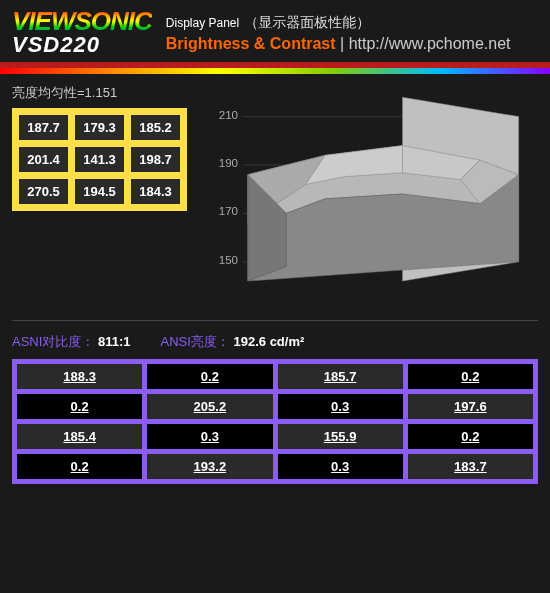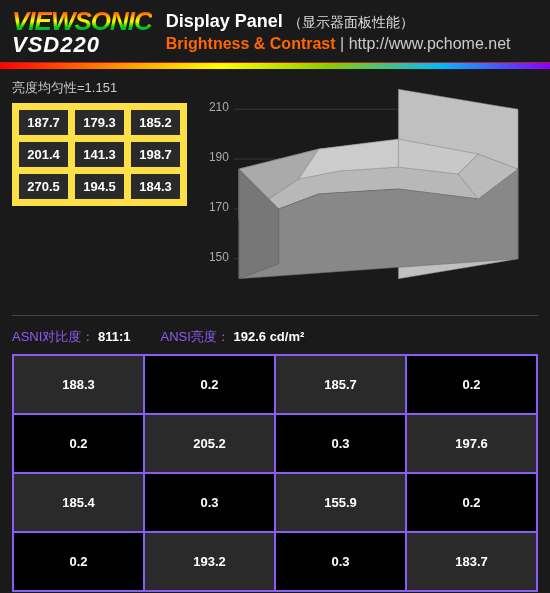--- a/index.html
+++ b/index.html
@@ -11,21 +11,21 @@
       overflow: hidden;
     }
 
     
     .header {
       background: #1a1a1a;
       padding: 8px 12px 6px 12px;
       display: flex;
       align-items: center;
       gap: 14px;
-      border-bottom: 1px solid #b91c1c;
+      border-bottom: 6px solid #b91c1c;
     }
     .logo-block {
       display: flex;
       flex-direction: column;
       line-height: 1;
     }
     .logo-viewsonic {
       font-size: 26px;
       font-weight: 900;
       font-style: italic;
@@ -47,22 +47,22 @@
       flex-direction: column;
       gap: 3px;
     }
     .header-title {
       font-size: 18px;
       font-weight: bold;
       color: #ffffff;
     }
     .header-title span {
       color: #ffffff;
-      font-size: 18px;
-      font-weight: bold;
+      font-size: 12px;
+      font-weight: normal;
     }
     .header-subtitle {
       font-size: 16px;
       color: #cccccc;
     }
     .header-subtitle .highlight {
       color: #ff6600;
       font-weight: bold;
     }
 
@@ -70,21 +70,21 @@
     .rainbow-bar {
       height: 6px;
       background: linear-gradient(to right, #ff0000, #ff8800, #ffff00, #88cc00, #00bbff, #8800ff);
     }
 
     
     .main-content {
       background: #1a1a1a;
       padding: 10px 12px;
       display: flex;
-      gap: 12px;
+      gap: 22px;
     }
 
     
     .left-panel {
       width: 175px;
       flex-shrink: 0;
     }
     .uniformity-label {
       color: #cccccc;
       font-size: 13px;
@@ -145,26 +145,27 @@
       color: #ffffff;
       font-weight: bold;
     }
 
     
     .checker-table {
       border-collapse: collapse;
       width: 100%;
     }
     .checker-table td {
-      border: 2px solid #8b5cf6;
+      border: 5px solid #8b5cf6;
       font-size: 13px;
       font-weight: bold;
       text-align: center;
-      padding: 21px 4px;
+      padding: 5px 4px;
       width: 25%;
+      text-decoration: underline;
     }
     .checker-table tr:nth-child(odd) td:nth-child(odd),
     .checker-table tr:nth-child(even) td:nth-child(even) {
       background: #2a2a2a;
       color: #ffffff;
     }
     .checker-table tr:nth-child(odd) td:nth-child(even),
     .checker-table tr:nth-child(even) td:nth-child(odd) {
       background: #000000;
       color: #ffffff;

